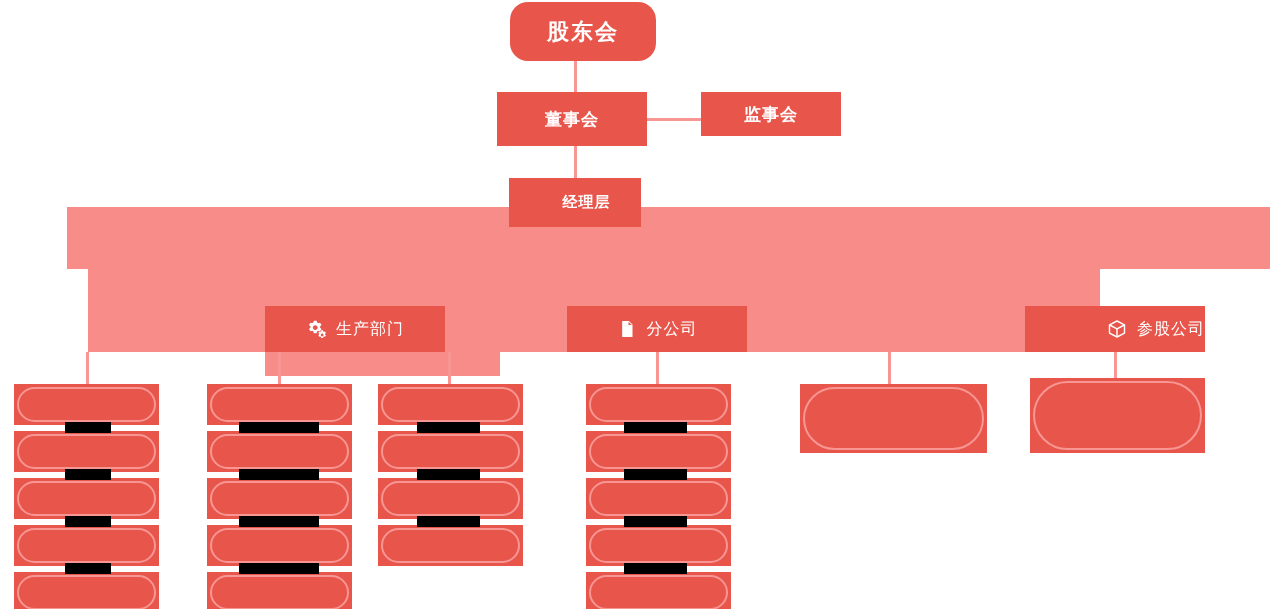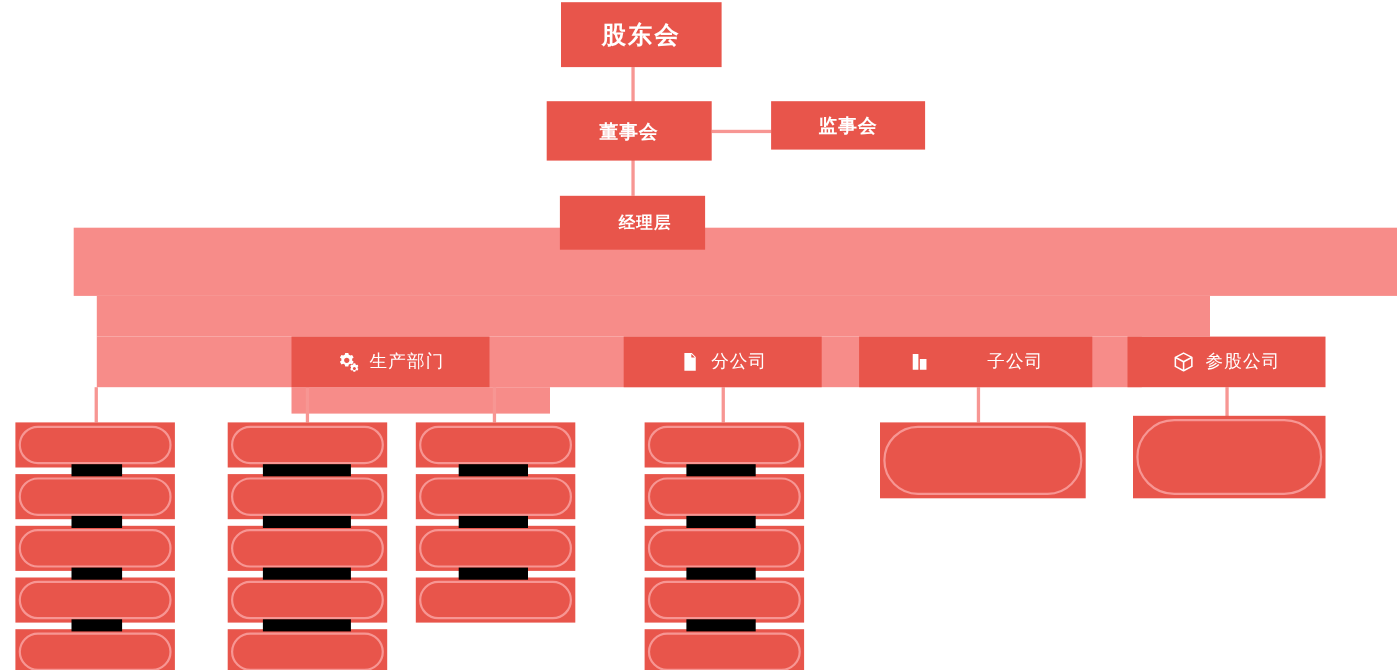--- a/index.html
+++ b/index.html
@@ -51,20 +51,21 @@
     display: flex;
     align-items: center;
     justify-content: center;
     z-index: 5;
     box-sizing: border-box;
   }
   .node-box.level1 {
     font-size: 22px;
     font-weight: bold;
     letter-spacing: 2px;
+    border-radius: 18px;
   }
   .node-box.level2 {
     font-size: 17px;
     font-weight: bold;
     letter-spacing: 1px;
     align-items: center;
   }
   .node-box.level3 {
     font-size: 15px;
     font-weight: bold;
@@ -178,32 +179,22 @@
     <span class="dept-icon">
       <svg viewBox="0 0 24 24" width="20" height="20" fill="#ffffff" aria-hidden="true">
         <path d="M6.2 2.4h8.1l4.3 4.3v14.9H6.2V2.4z M13.8 3.3v3.9h3.9L13.8 3.3z
                  M8.4 8.2h3.8v1.4H8.4V8.2z M8.4 11.1h6.2v1.4H8.4v-1.4z
                  M8.4 14h6.2v1.4H8.4V14z M8.4 16.9h6.2v1.4H8.4v-1.4z"></path>
       </svg>
     </span>
     <span>分公司</span>
   </div>
 
-  <div class="dept-box" style="left:781px; top:306px; width:212px; height:46px;">
-    <span class="dept-icon" style="margin-right:42px;">
-      <svg viewBox="0 0 24 24" width="20" height="20" fill="#ffffff" aria-hidden="true">
-        <path d="M4.5 3.4h6.2v17.2H4.5V3.4z M12.3 8.8h7.2v11.8h-7.2V8.8z
-                 M6.1 5.6h3v2h-3v-2z M6.1 9.2h3v2h-3v-2z M6.1 12.8h3v2h-3v-2z
-                 M14 11h3.8v1.9H14V11z M14 14.6h3.8v1.9H14v-1.9z"></path>
-      </svg>
-    </span>
-    <span>子公司</span>
-  </div>
-
-  <div class="dept-box" style="left:1025px; top:306px; width:180px; height:46px;">
+
+  <div class="dept-box" style="left:1025px; top:306px; width:180px; height:46px;justify-content:flex-end;">
     <span class="dept-icon">
       <svg viewBox="0 0 24 24" width="20" height="20" fill="none" stroke="#ffffff" stroke-width="1.7" stroke-linejoin="round" aria-hidden="true">
         <path d="M12 2.4 21 7.1v9.8L12 21.6 3 16.9V7.1L12 2.4z"></path>
         <path d="M3.3 7.2 12 11.8l8.7-4.6"></path>
         <path d="M12 11.8v9.6"></path>
       </svg>
     </span>
     <span>参股公司</span>
   </div>
 

